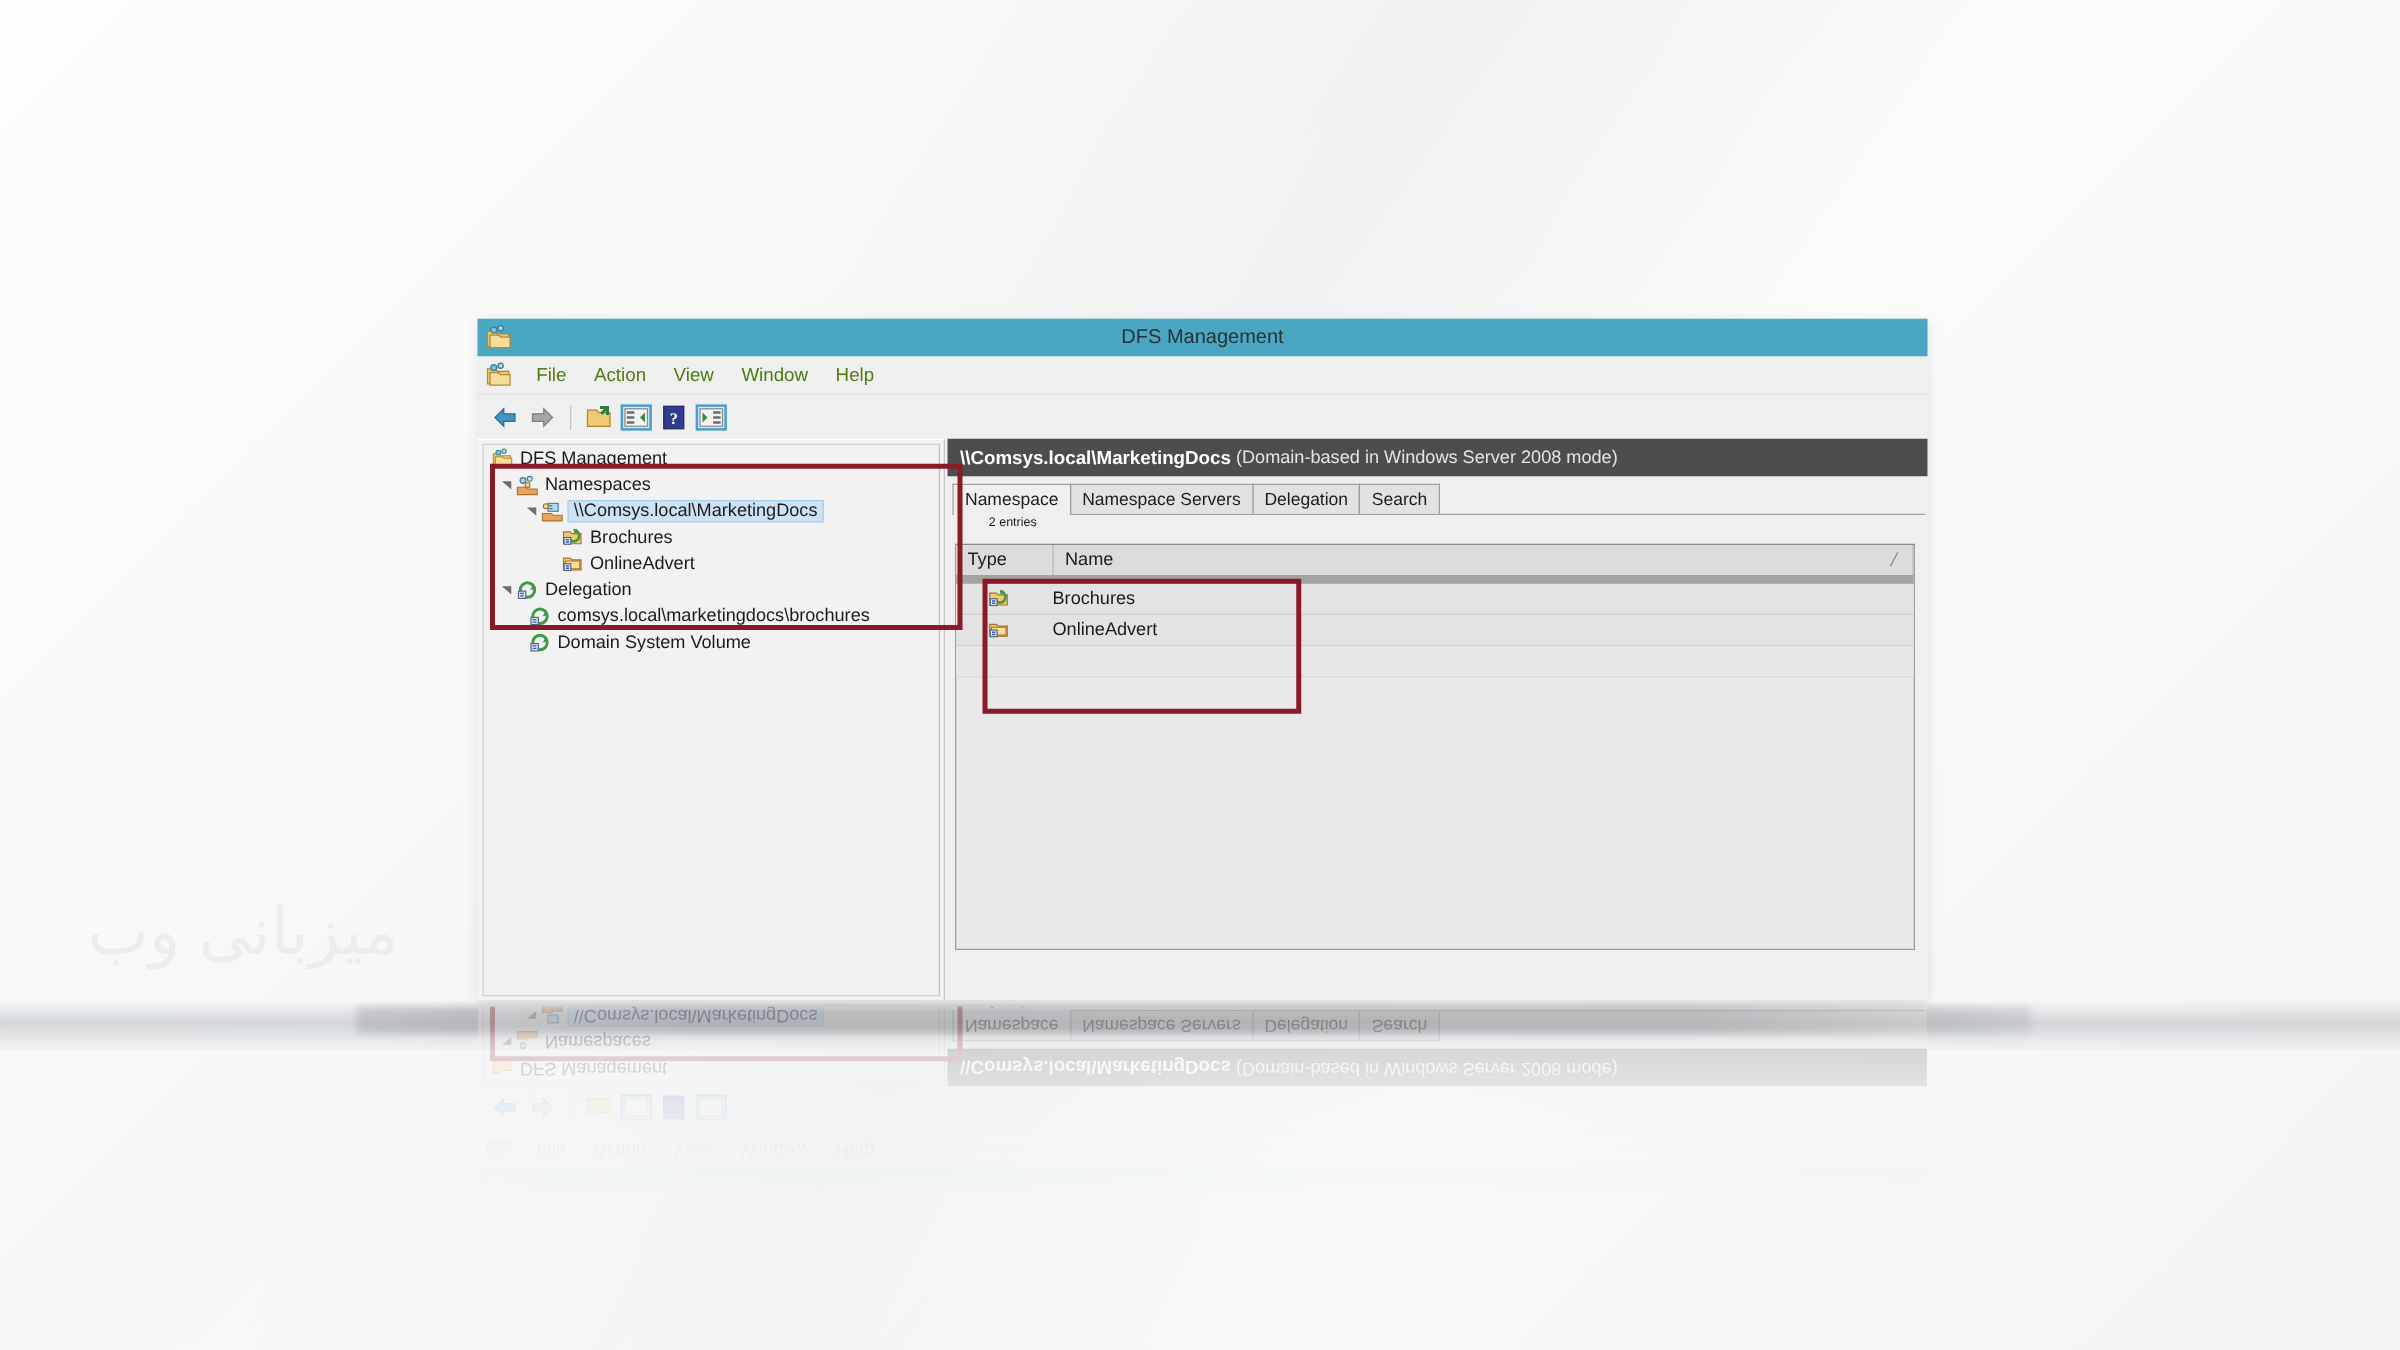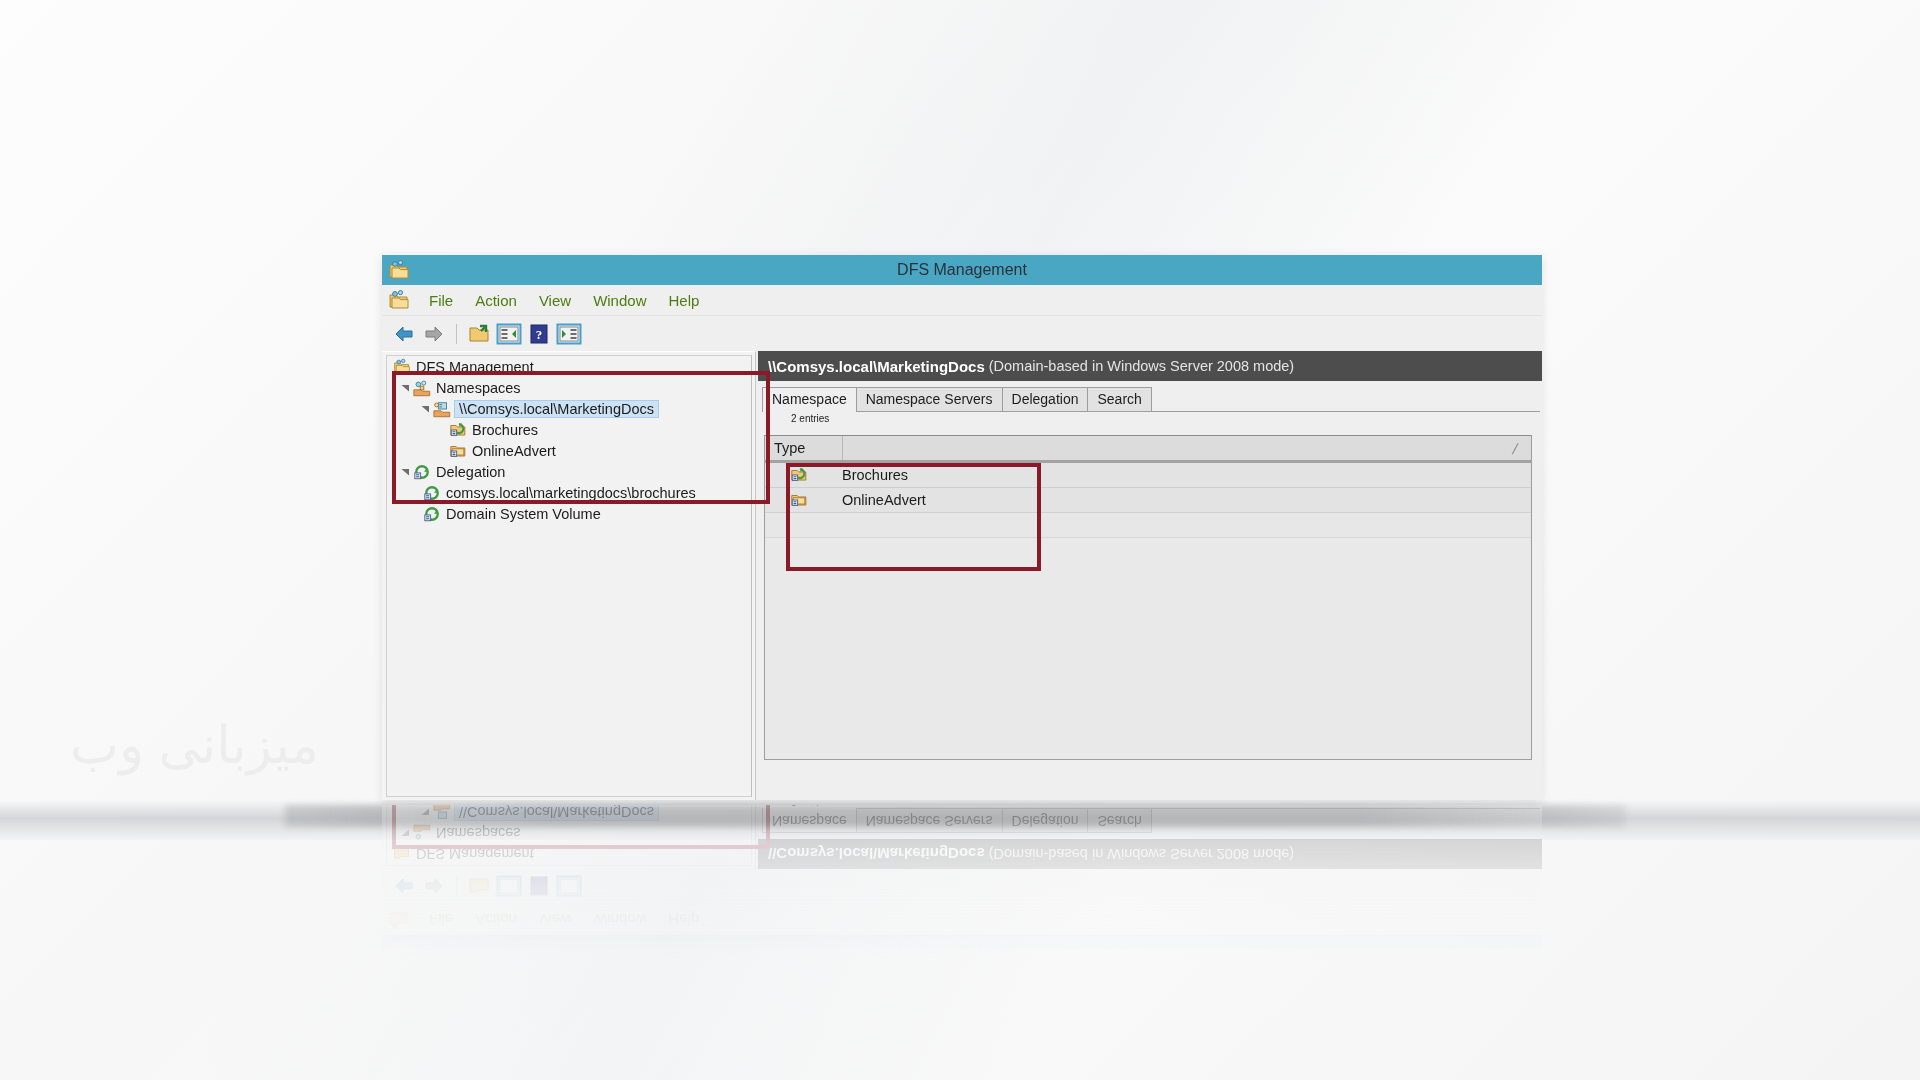--- a/index.html
+++ b/index.html
@@ -149,21 +149,21 @@
   .tab.active{background:#efefef;border-color:#9e9e9e;position:relative;top:1px;padding-bottom:5px;}
 
   .entries{
     position:absolute;left:10px;top:62px;font-size:10px;color:#1b1b1b;margin-left:25px;
   }
   .listbox{
     position:absolute;left:8px;right:10px;top:84px;bottom:40px;
     background:#e9e9e9;border:1px solid #9d9d9d;border-top-color:#8a8a8a;
   }
   .lv-head{
-    display:flex;height:24px;background:#dcdcdc;border-bottom:3px solid #a3a3a3;
+    display:flex;height:24px;background:#dcdcdc;border-bottom:7px solid #a3a3a3;
     position:relative;
   }
   .lv-head .cell{
     font-size:14.5px;color:#1b1b1b;display:flex;align-items:center;
     padding-left:9px;border-right:1px solid #b6b6b6;
   }
   .lv-head .c-type{width:68px;}
   .lv-head .c-name{flex:1;}
   .lv-head .sortmark{
     position:absolute;right:14px;top:4px;font-size:15px;color:#8b8b8b;
@@ -423,20 +423,21 @@
         <div class="tab">Namespace Servers</div>
         <div class="tab">Delegation</div>
         <div class="tab">Search</div>
       </div>
 
       <div class="entries">2 entries</div>
 
       <div class="listbox">
         <div class="lv-head">
           <div class="cell c-type">Type</div>
+          <div class="cell c-name">Name</div>
           <div class="sortmark">/</div>
         </div>
 
         <div class="lv-row">
           <div class="rtype">
             <svg width="18" height="18" viewBox="0 0 20 20">
               <path d="M2 5 h6 l1.6 1.6 h8 v9 H2z" fill="#f0c970" stroke="#a9702f"></path>
               <path d="M11 3.5 a5 5 0 1 1 -3.6 8.5" fill="none" stroke="#3f9b46" stroke-width="2.4"></path>
               <path d="M13.6 2 l1 3.6 -3.6 0.6z" fill="#3f9b46"></path>
               <rect x="2.5" y="10" width="6" height="6" fill="#e9eef5" stroke="#4a5f84"></rect>

